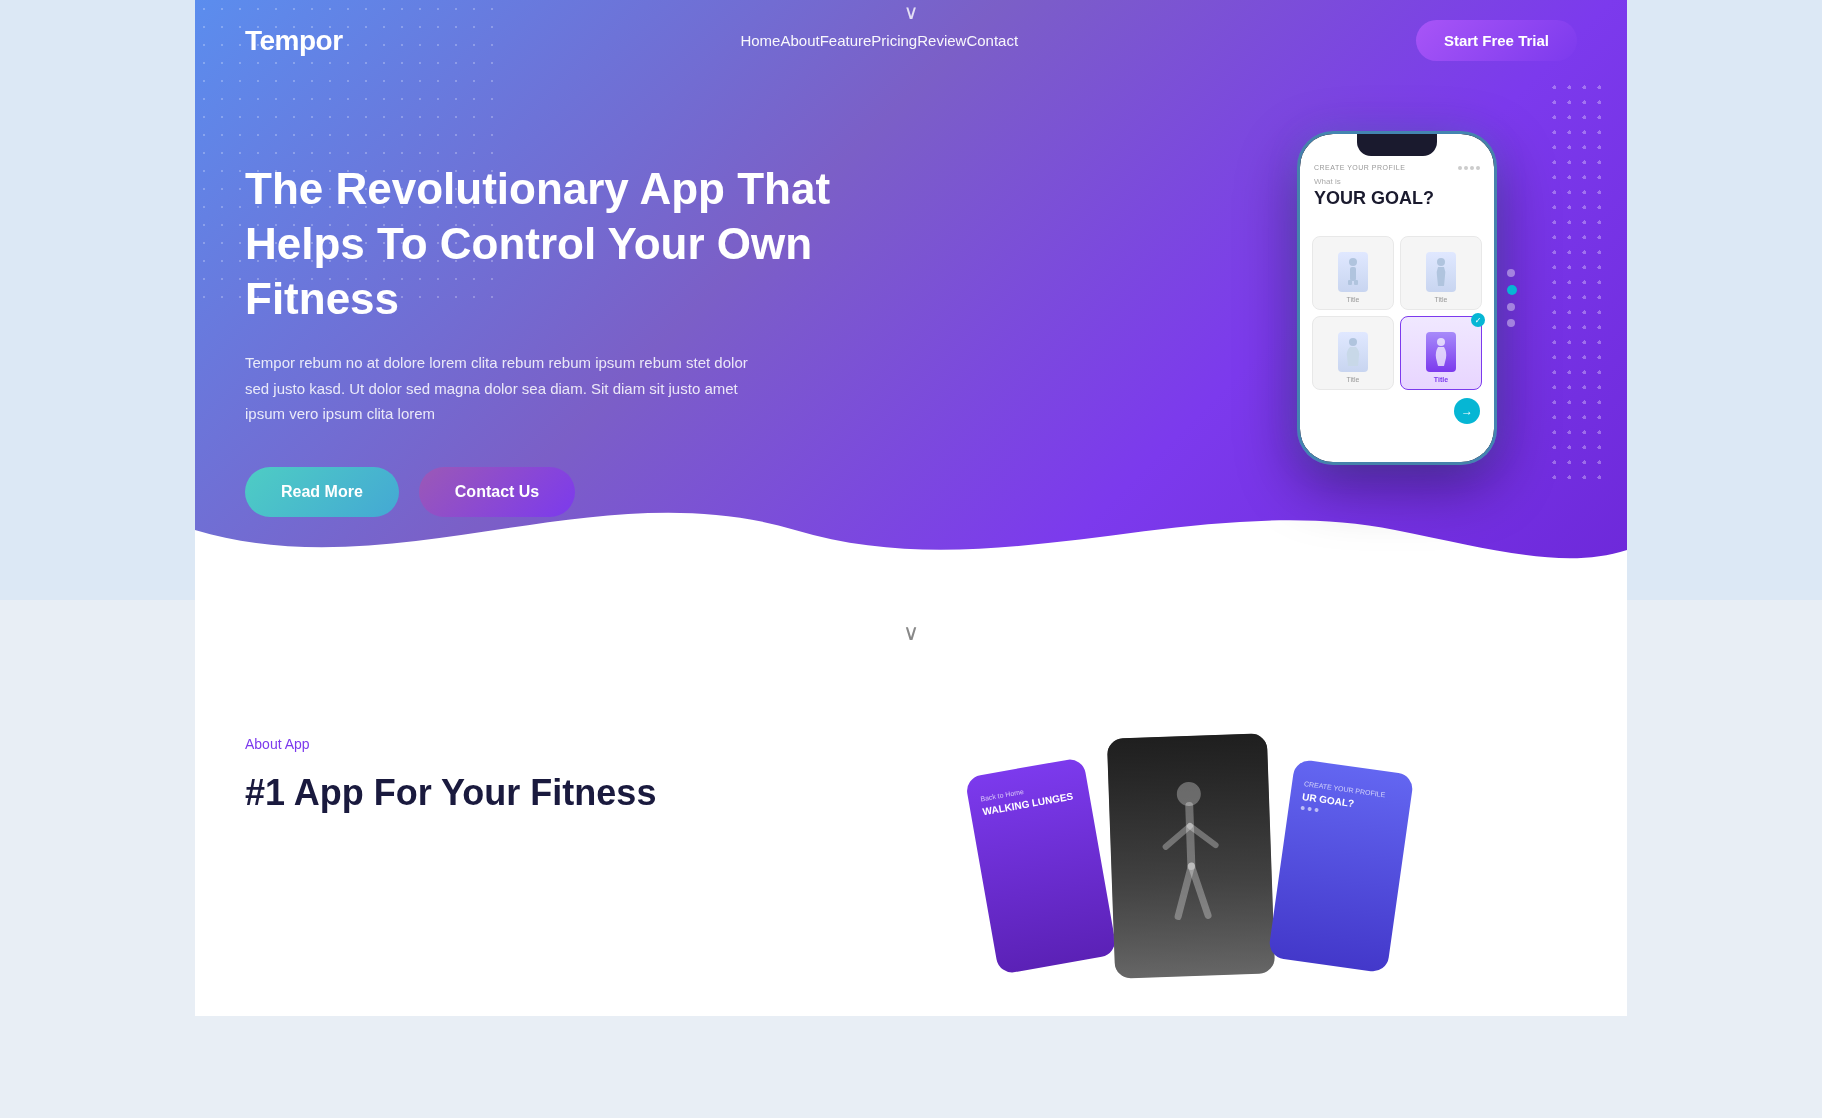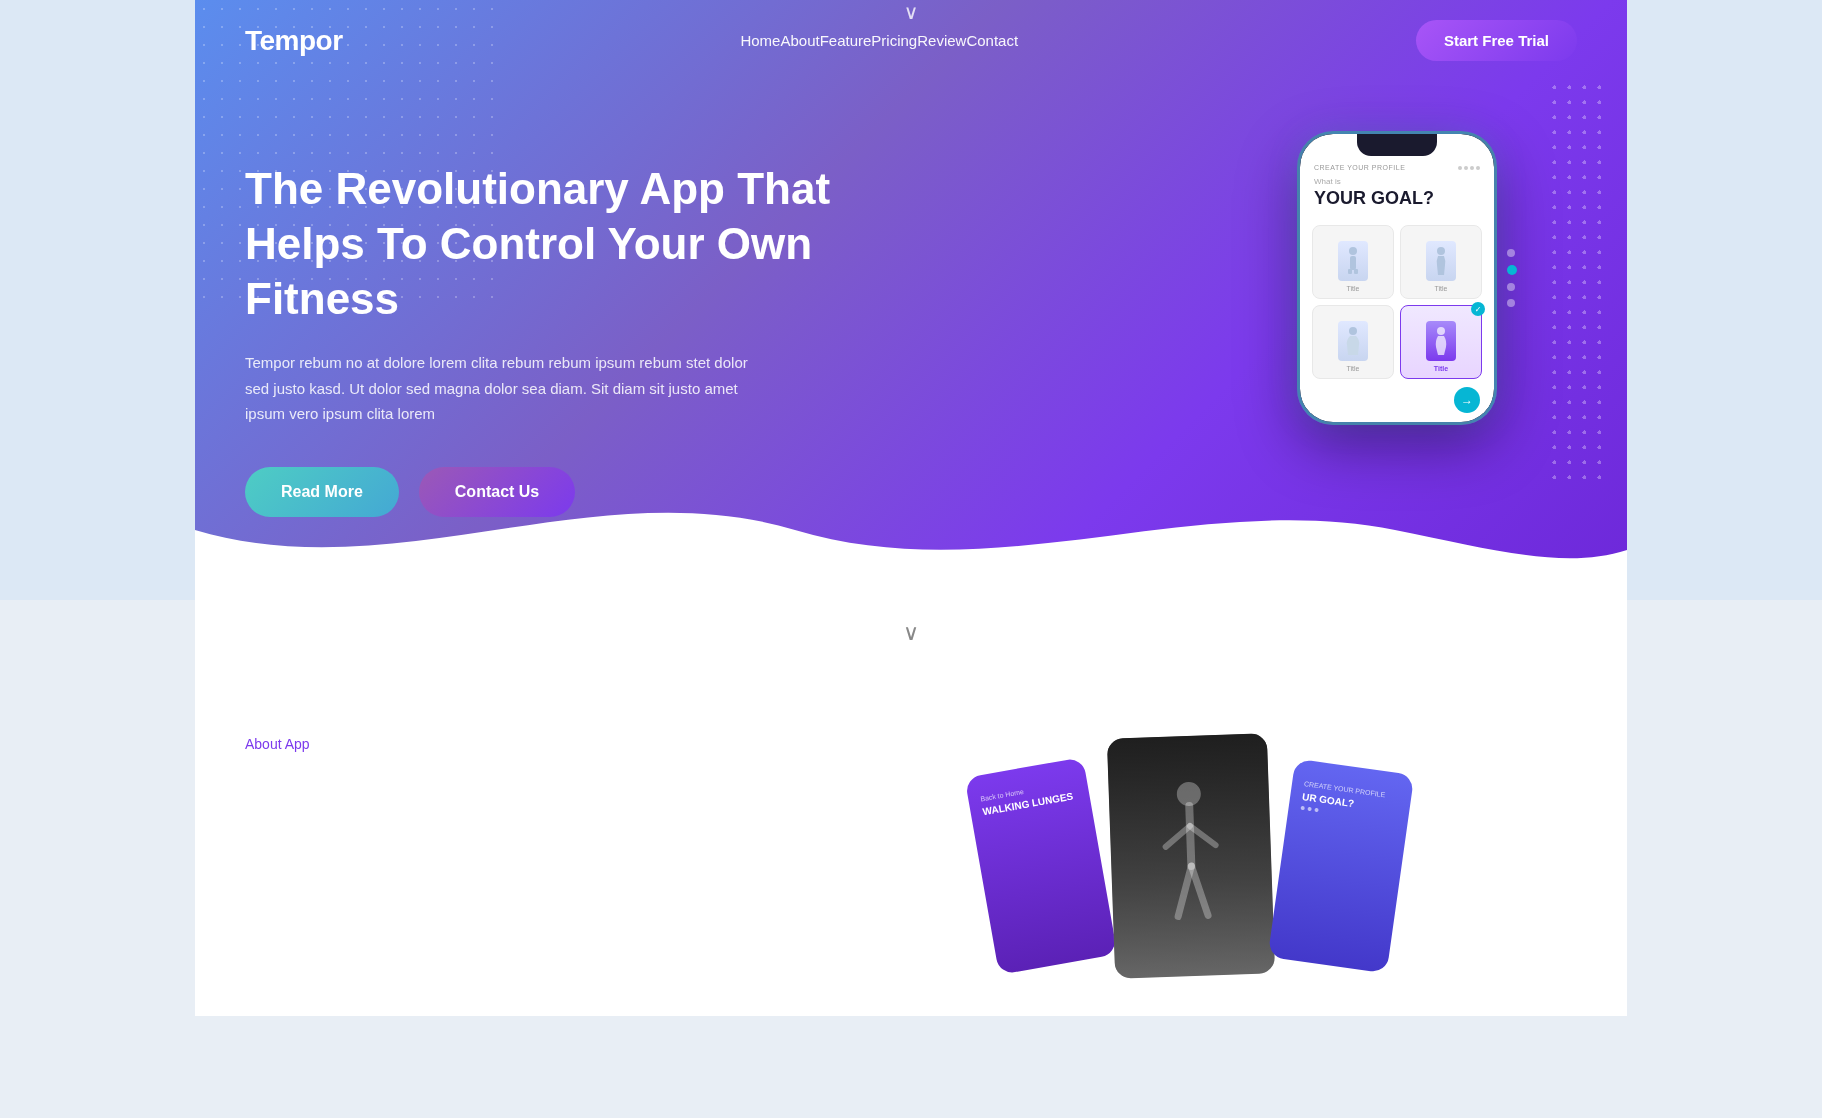--- a/index.html
+++ b/index.html
@@ -175,21 +175,21 @@
     
     .phone-mockup-container {
       position: relative;
       flex-shrink: 0;
       margin-top: -10px;
       margin-right: 80px;
     }
 
     .phone-outer {
       width: 200px;
-      height: 294px;
+      height: 334px;
       background: linear-gradient(180deg, #1a1a2e 0%, #16213e 100%);
       border-radius: 36px;
       border: 3px solid rgba(100,200,255,0.6);
       position: relative;
       overflow: hidden;
       box-shadow: 0 20px 60px rgba(0,0,0,0.4), 0 0 30px rgba(100,200,255,0.2);
     }
 
     .phone-notch {
       position: absolute;
@@ -241,21 +241,21 @@
       color: #aaa;
       padding: 0 4px;
       margin-bottom: 2px;
     }
 
     .phone-goal-title {
       font-size: 18px;
       font-weight: 900;
       color: #1a1a2e;
       padding: 0 4px;
-      margin-bottom: 16px;
+      margin-bottom: 27px;
     }
 
     .phone-grid {
       display: grid;
       grid-template-columns: 1fr 1fr;
       gap: 6px;
       padding: 0 2px;
     }
 
     .phone-card {
@@ -612,20 +612,21 @@
     </div>
   </div>
 
   <div class="scroll-chevron">
     <span style="cursor:pointer; font-size:22px; color:#888;">∨</span>
   </div>
 
   <div class="about-section">
     <div class="about-text-col">
       <div class="about-label">About App</div>
+      <h2 class="about-title">#1 App For Your Fitness</h2>
     </div>
 
     <div class="about-image-col">
       <div class="app-cards-preview">
 
         <div class="app-card-bg app-card-left">
           <div class="card-inner-text">
             <div class="card-small-label">Back to Home</div>
             <div class="card-title-text">WALKING LUNGES</div>
           </div>

